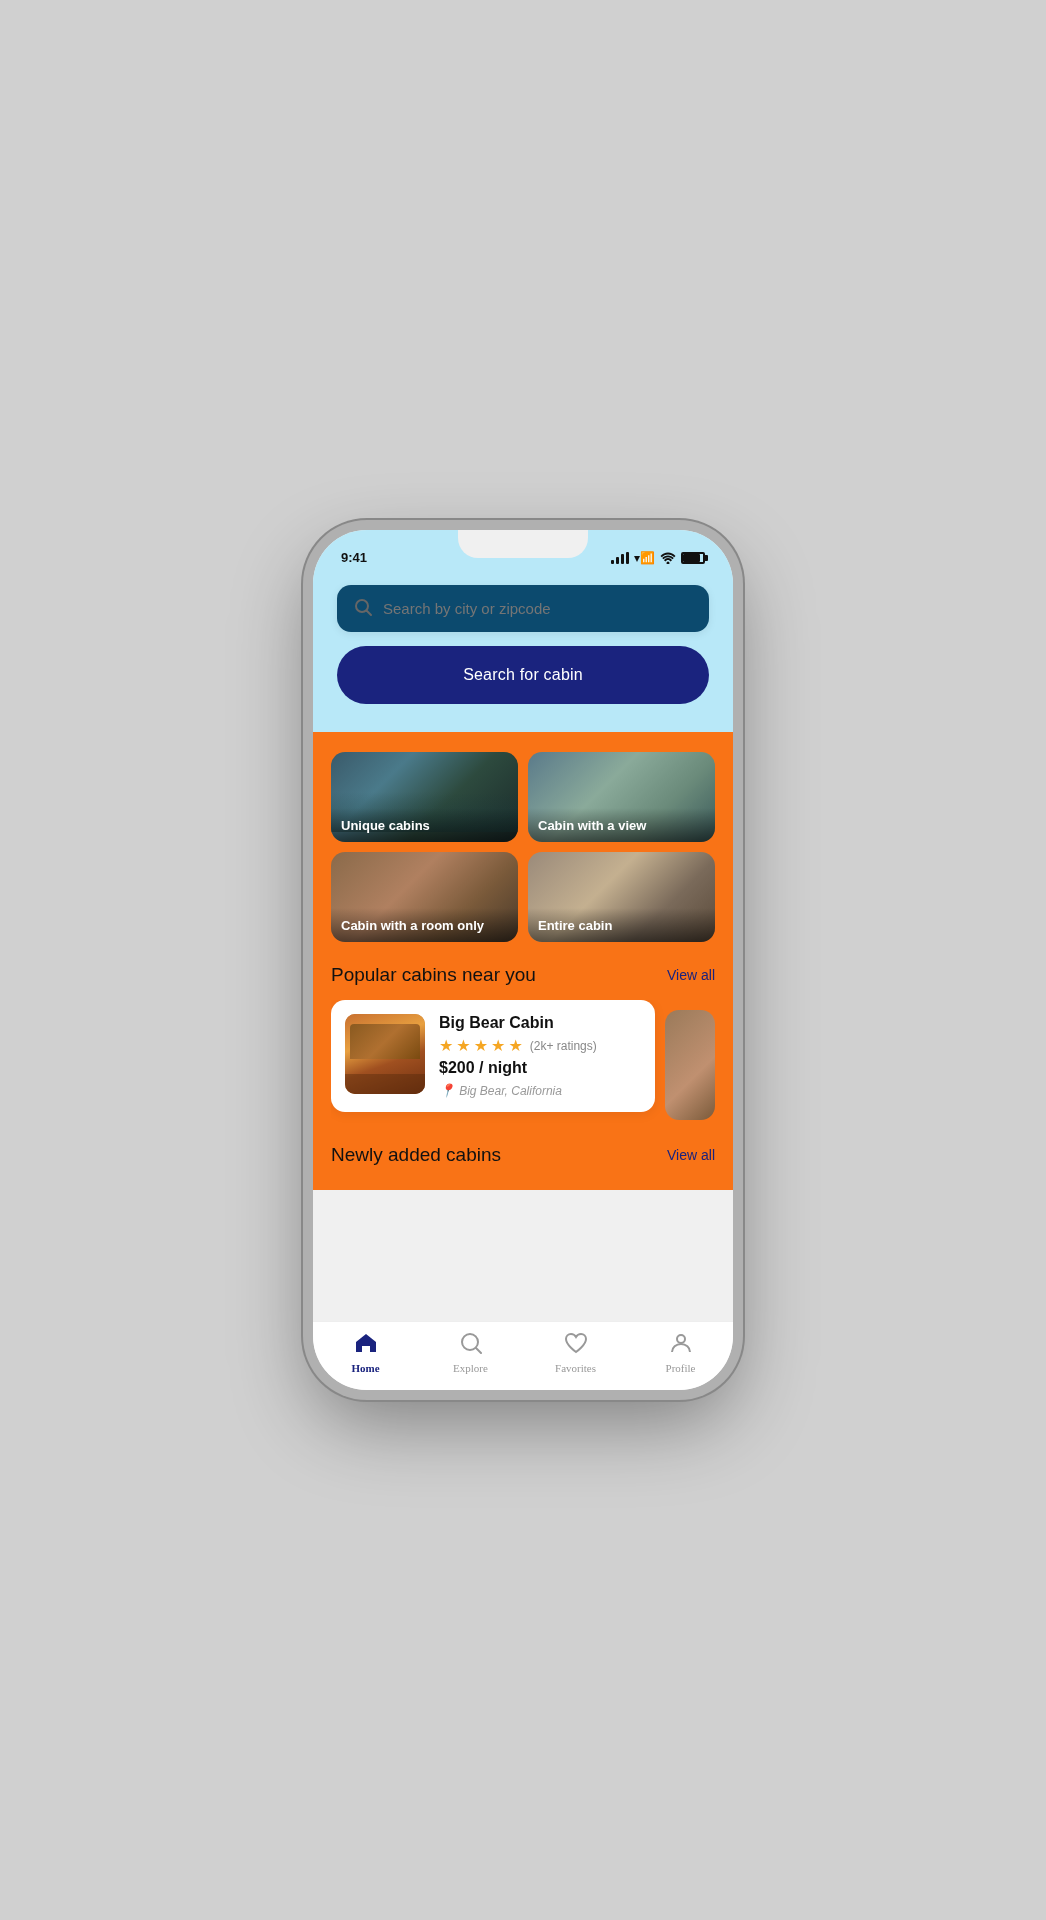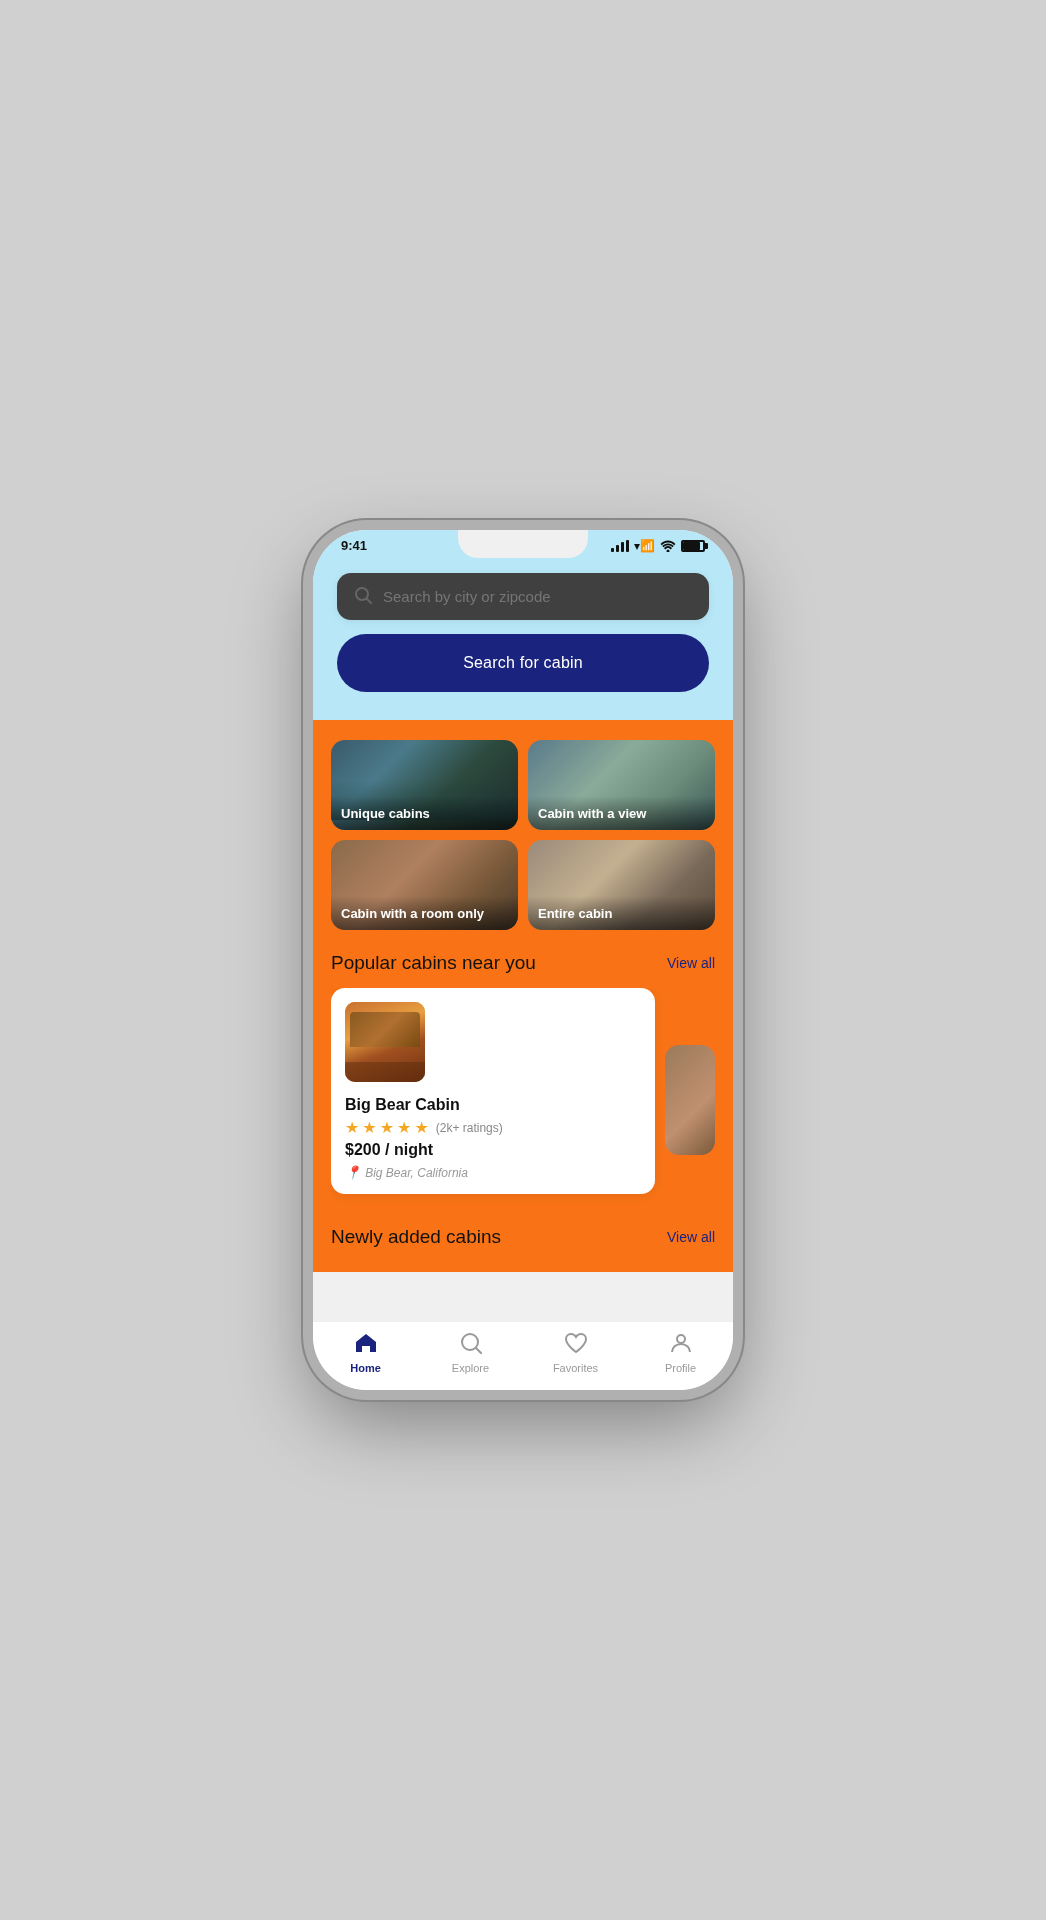--- a/index.html
+++ b/index.html
@@ -36,21 +36,21 @@
       background: #f0f0f0;
       border-radius: 0 0 20px 20px;
       z-index: 100;
     }
 
     
     .status-bar {
       display: flex;
       justify-content: space-between;
       align-items: center;
-      padding: 8px 28px 4px;
+      padding: 20px 28px 4px;
       position: relative;
       z-index: 50;
       background: #b8e8f8;
     }
 
     .status-time {
       font-size: 13px;
       font-weight: 700;
       color: #111;
     }
@@ -130,21 +130,21 @@
       color: #111;
       line-height: 1.3;
       margin-bottom: 18px;
     }
 
     .hero-title strong {
       font-weight: 800;
     }
 
     .search-bar {
-      background: #404040;
+      background: #0c4a6e;
       border-radius: 14px;
       display: flex;
       align-items: center;
       padding: 12px 16px;
       gap: 10px;
       margin-bottom: 14px;
       box-shadow: 0 2px 8px rgba(0,0,0,0.08);
     }
 
     .search-icon-wrap {
@@ -267,21 +267,20 @@
 
     
     .cabin-card {
       display: flex;
       gap: 14px;
       padding: 14px;
       background: white;
       border-radius: 14px;
       box-shadow: 0 2px 12px rgba(0,0,0,0.08);
       margin-bottom: 18px;
-      flex-direction: column;
     }
 
     .cabin-thumb {
       width: 80px;
       height: 80px;
       border-radius: 10px;
       overflow: hidden;
       flex-shrink: 0;
       background: linear-gradient(135deg, #c87830 0%, #e8a050 40%, #a06020 70%, #8a5020 100%);
       position: relative;
@@ -350,20 +349,21 @@
       padding: 10px 0 16px;
     }
 
     .nav-item {
       flex: 1;
       display: flex;
       flex-direction: column;
       align-items: center;
       gap: 4px;
       cursor: pointer;
+      font-family: Liberation Serif, serif;
     }
 
     .nav-icon {
       font-size: 22px;
       color: #999;
       line-height: 1;
     }
 
     .nav-icon.active {
       color: #1a237e;

